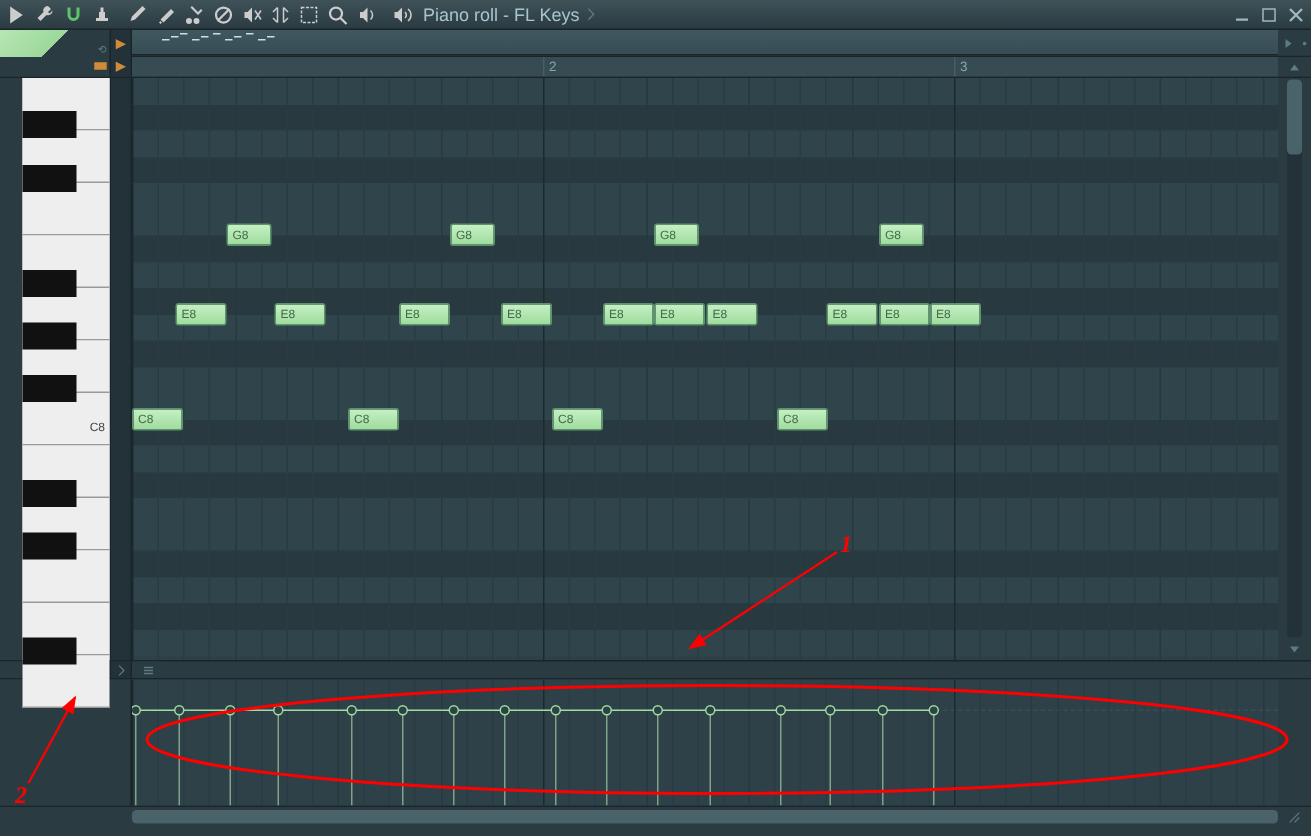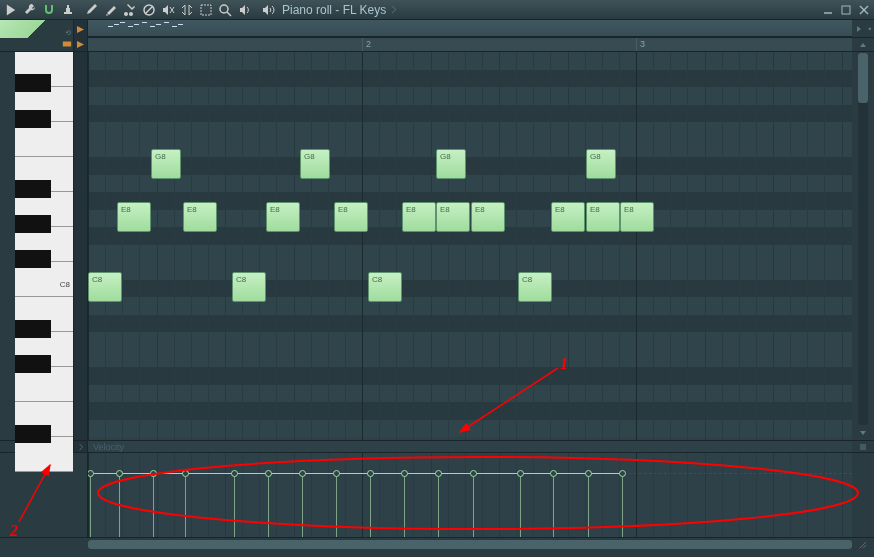--- a/index.html
+++ b/index.html
@@ -148,21 +148,21 @@
   .grid-rows div{position:absolute;left:0;right:0;height:17.5px;}
   .grid-rows .dark{background:#283a40;}
   .grid-rows .light{background:#30444b;}
   .grid-cols{position:absolute;top:0;left:0;right:0;bottom:0;}
   .grid-cols .bar{position:absolute;top:0;bottom:0;border-left:1px solid #1a2a2f;}
   .grid-cols .beat{position:absolute;top:0;bottom:0;border-left:1px solid #263840;}
   .grid-cols .sub{position:absolute;top:0;bottom:0;border-left:1px solid #2a3c43;}
 
   .note{
     position:absolute;
-    height:30px;
+    height:15px;
     background:linear-gradient(#c5f0c3,#a0dc9e);
     border:1px solid #5d946e;
     border-radius:2px;
     font-size:8px;
     color:#446a4b;
     padding-left:3px;
     line-height:13px;
   }
 
   .vscroll{width:22px;background:#2a3b42;display:flex;flex-direction:column;}
@@ -501,21 +501,20 @@
   </div>
 </div>
 
 <div class="ctl-header">
   <div class="ctl-label">Control</div>
   <div class="ctl-tri">
       <svg viewBox="0 0 6 10">
         <path d="M1 1l4 4-4 4" stroke="#5e7a83" fill="none"></path>
       </svg>
     </div>
-  <div class="ctl-vel">Velocity</div>
   <div class="ctl-right">
       <svg viewBox="0 0 8 8">
         <line x1="1" y1="2" x2="7" y2="2" stroke="#5e7a83"></line>
         <line x1="1" y1="4" x2="7" y2="4" stroke="#5e7a83"></line>
         <line x1="1" y1="6" x2="7" y2="6" stroke="#5e7a83"></line>
       </svg>
     </div>
 </div>
 
 <div class="ctl-body">

